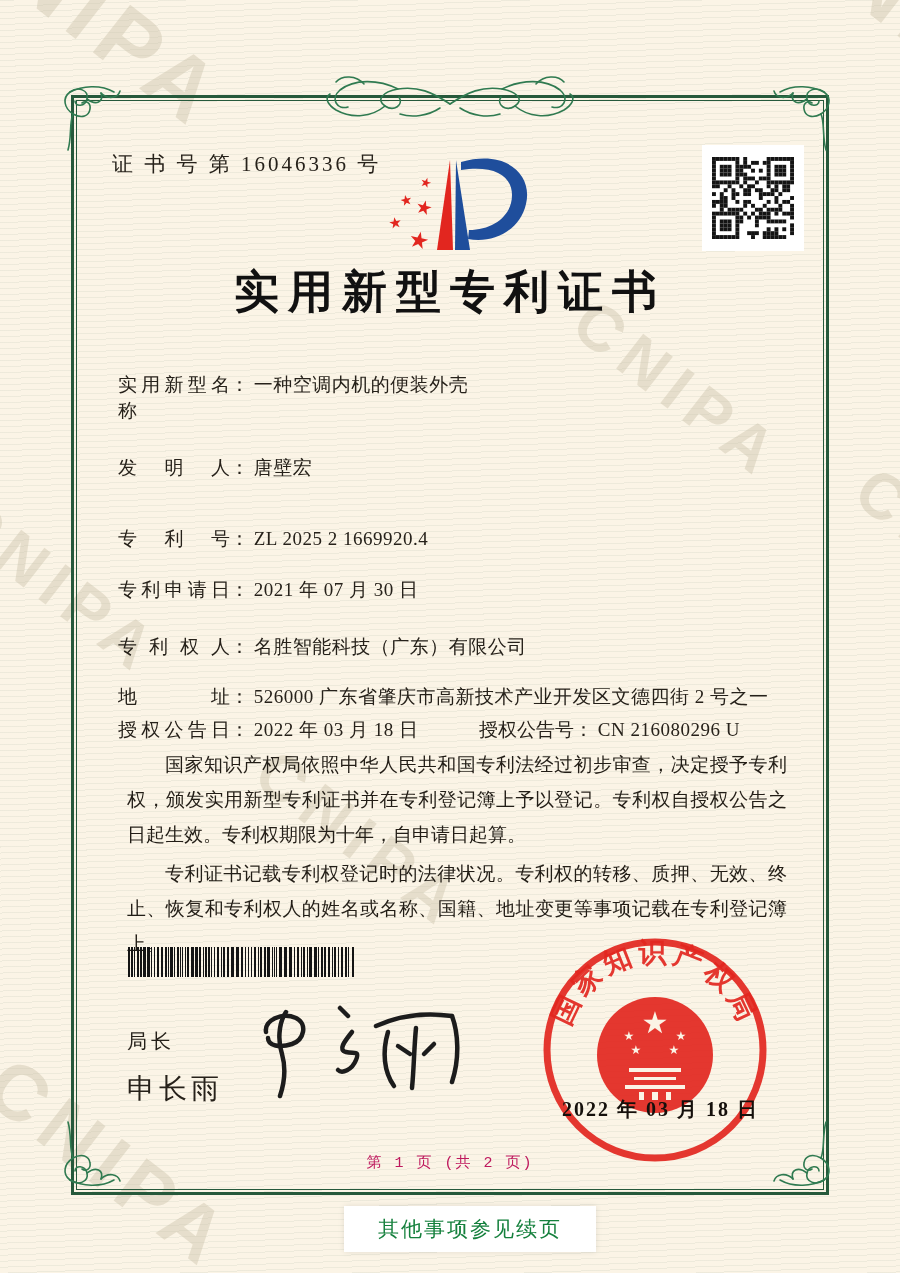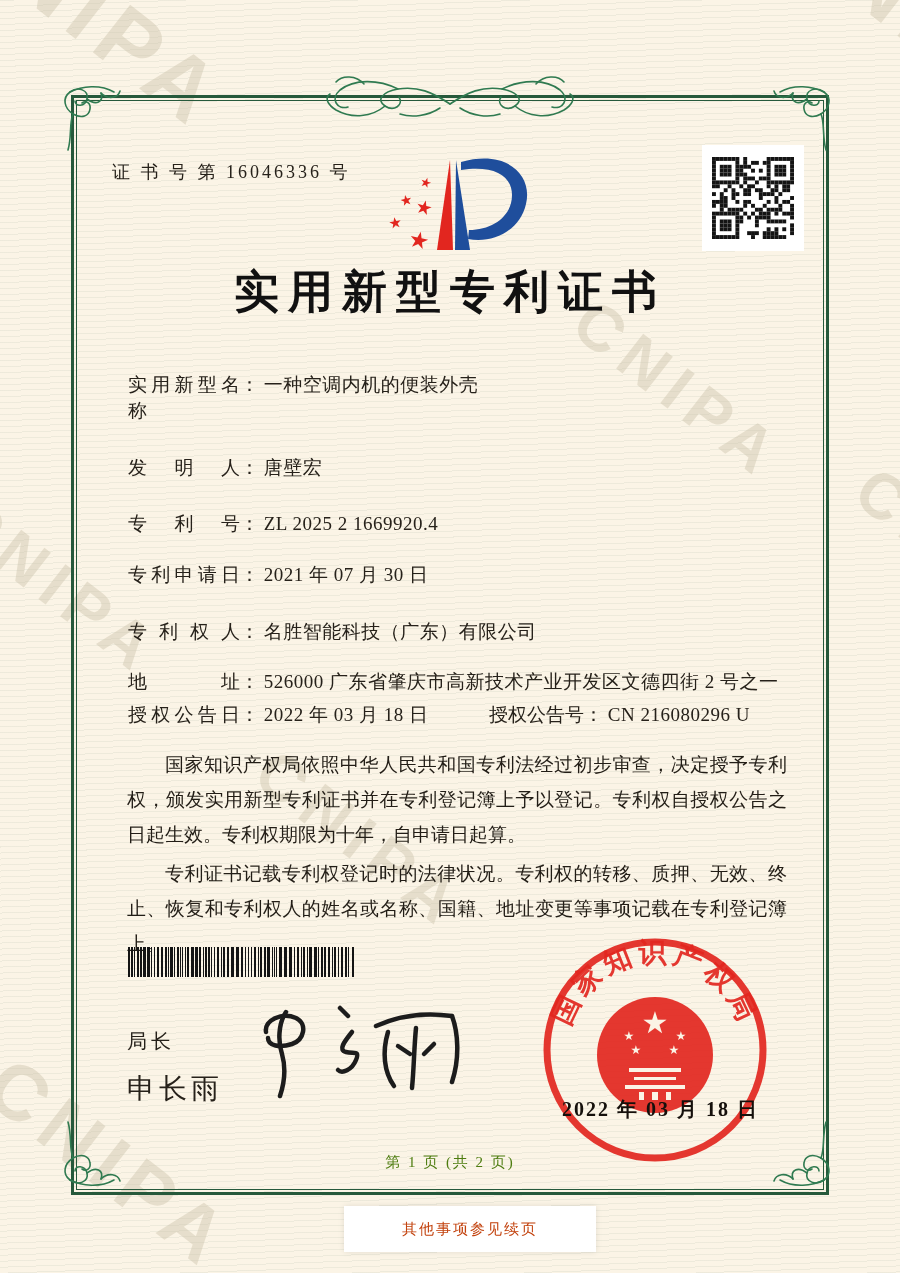--- a/index.html
+++ b/index.html
@@ -20,29 +20,29 @@
     position:absolute; z-index:1; font-family:"Liberation Sans","DejaVu Sans",sans-serif;
     font-weight:bold; color:rgba(200,190,164,0.40); letter-spacing:10px;
     transform:rotate(38deg); white-space:nowrap; user-select:none;
   }
   .frame-outer{
     position:absolute; left:71px; top:95px; width:752px; height:1094px;
     border:3px solid #26593b; z-index:2;
   }
   .frame-inner{ position:absolute; inset:2px; border:1px solid #26593b; }
   .orn{ position:absolute; z-index:2; }
-  .cert-no{ position:absolute; left:112px; top:160px; z-index:3; font-size:18px; letter-spacing:3px; }
+  .cert-no{ position:absolute; left:112px; top:150px; z-index:3; font-size:21px; letter-spacing:3px; }
   .logo{ position:absolute; left:365px; top:144px; z-index:3; }
   .qr-box{ position:absolute; left:702px; top:145px; width:102px; height:106px; background:#fff; z-index:3; }
   .qr-box svg{ position:absolute; left:10px; top:11px; }
   .title{
     position:absolute; left:0; right:0; top:262px; z-index:3;
     text-align:center; font-size:45px; font-weight:bold; letter-spacing:9px; color:#111;
   }
-  .fields{ position:absolute; left:128px; top:372px; width:670px; z-index:3; font-size:19px; }
+  .fields{ position:absolute; left:118px; top:372px; width:670px; z-index:3; font-size:19px; }
   .row{ line-height:26px; position:relative; }
   .flabel{
     display:inline-block; width:112px; text-align:justify; text-align-last:justify;
     vertical-align:top;
   }
   .fvalue{ letter-spacing:0.5px; }
   .row-address .fvalue{ display:inline; }
   .grant2{ position:absolute; left:361px; top:0; white-space:nowrap; }
   .paras{
     position:absolute; left:123px; top:743px; width:668px; z-index:3;
@@ -53,26 +53,26 @@
   .seal{ position:absolute; left:535px; top:930px; z-index:3; }
   .seal-date{
     position:absolute; left:562px; top:1096px; z-index:4;
     font-size:20px; letter-spacing:2px; color:#15100c; font-weight:bold;
   }
   .sig-title{ position:absolute; left:127px; top:1028px; z-index:3; font-size:20px; letter-spacing:4px; }
   .sig-name{ position:absolute; left:127px; top:1070px; z-index:3; font-size:28px; letter-spacing:4px; }
   .signature{ position:absolute; left:248px; top:998px; z-index:4; }
   .page-info{
     position:absolute; left:0; right:0; top:1153px; z-index:3;
-    text-align:center; font-size:15px; letter-spacing:2px; color:#4d7c0f;
+    text-align:center; font-size:15px; letter-spacing:2px; color:#be185d;font-family:Liberation Mono, monospace;
   }
   .note-box{
     position:absolute; left:344px; top:1206px; width:252px; height:46px; z-index:5;
     background:#ffffff; box-shadow:0 0 6px rgba(0,0,0,0.10);
-    text-align:center; line-height:46px; font-size:15px; letter-spacing:2px; color:#c2410c;
+    text-align:center; line-height:46px; font-size:21px; letter-spacing:2px; color:#15803d;
   }
 </style>
 </head>
 <body>
 
 <div class="page">
 
   <div class="wm" style="left:-70px; top:-40px; font-size:88px;">CNIPA</div>
   <div class="wm" style="left:772px; top:-28px; font-size:80px;">CNIPA</div>
   <div class="wm" style="left:556px; top:352px; font-size:64px;">CNIPA</div>
@@ -369,21 +369,21 @@
       </svg>
   </div>
 
   <div class="title">实用新型专利证书</div>
 
   <div class="fields">
     <div class="row" style="margin-bottom:31px;">
       <span class="flabel">实用新型名称</span><span>：</span>
       <span class="fvalue">一种空调内机的便装外壳</span>
     </div>
-    <div class="row" style="margin-bottom:30px;">
+    <div class="row" style="margin-bottom:45px;">
       <span class="flabel">发明人</span><span>：</span>
       <span class="fvalue">唐壁宏</span>
     </div>
     <div class="row" style="margin-bottom:25px;">
       <span class="flabel">专利号</span><span>：</span>
       <span class="fvalue">ZL 2025 2 1669920.4</span>
     </div>
     <div class="row" style="margin-bottom:31px;">
       <span class="flabel">专利申请日</span><span>：</span>
       <span class="fvalue">2021 年 07 月 30 日</span>

